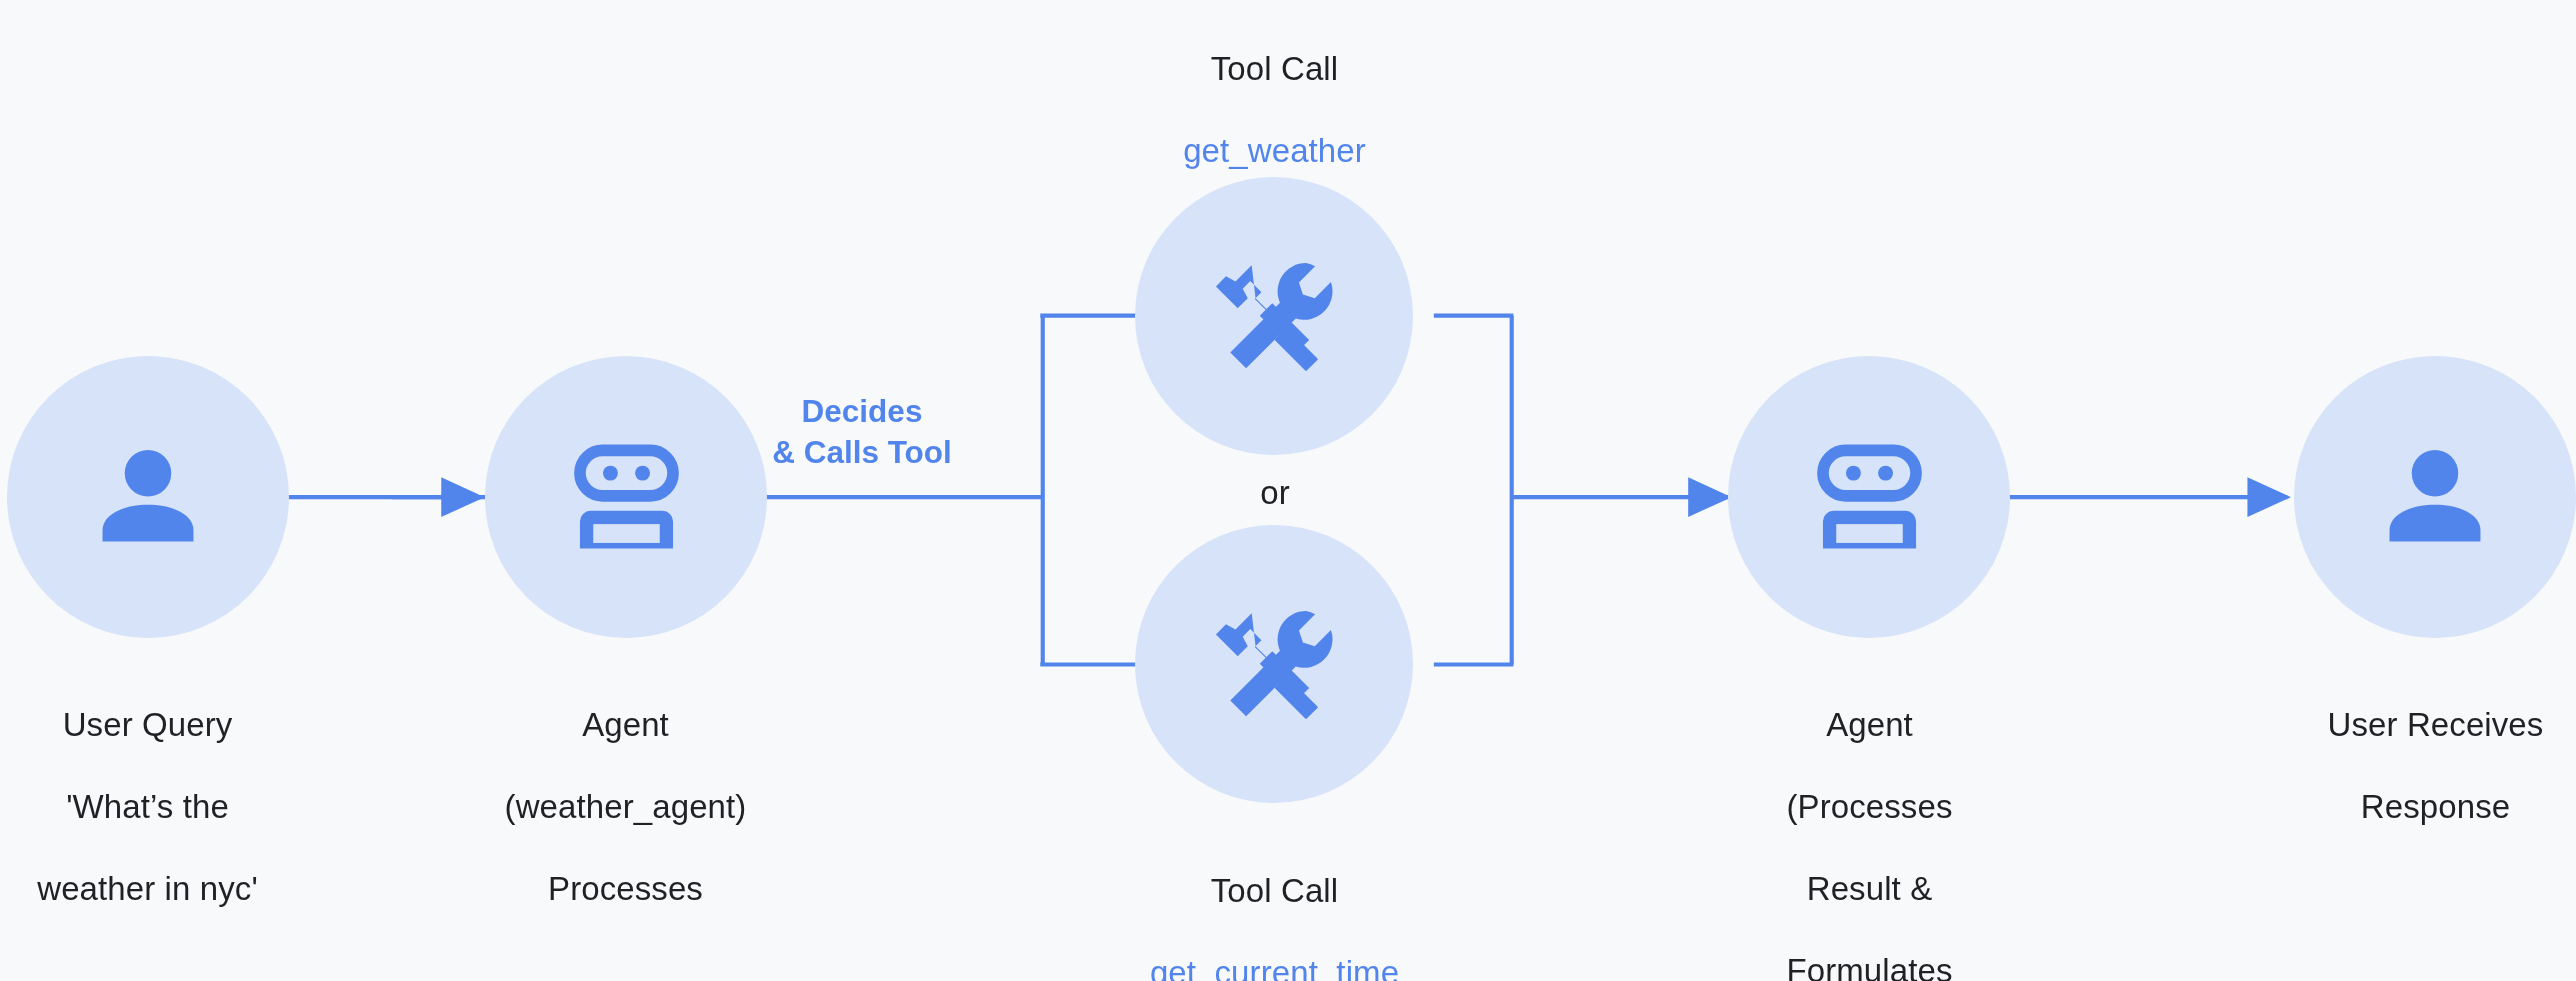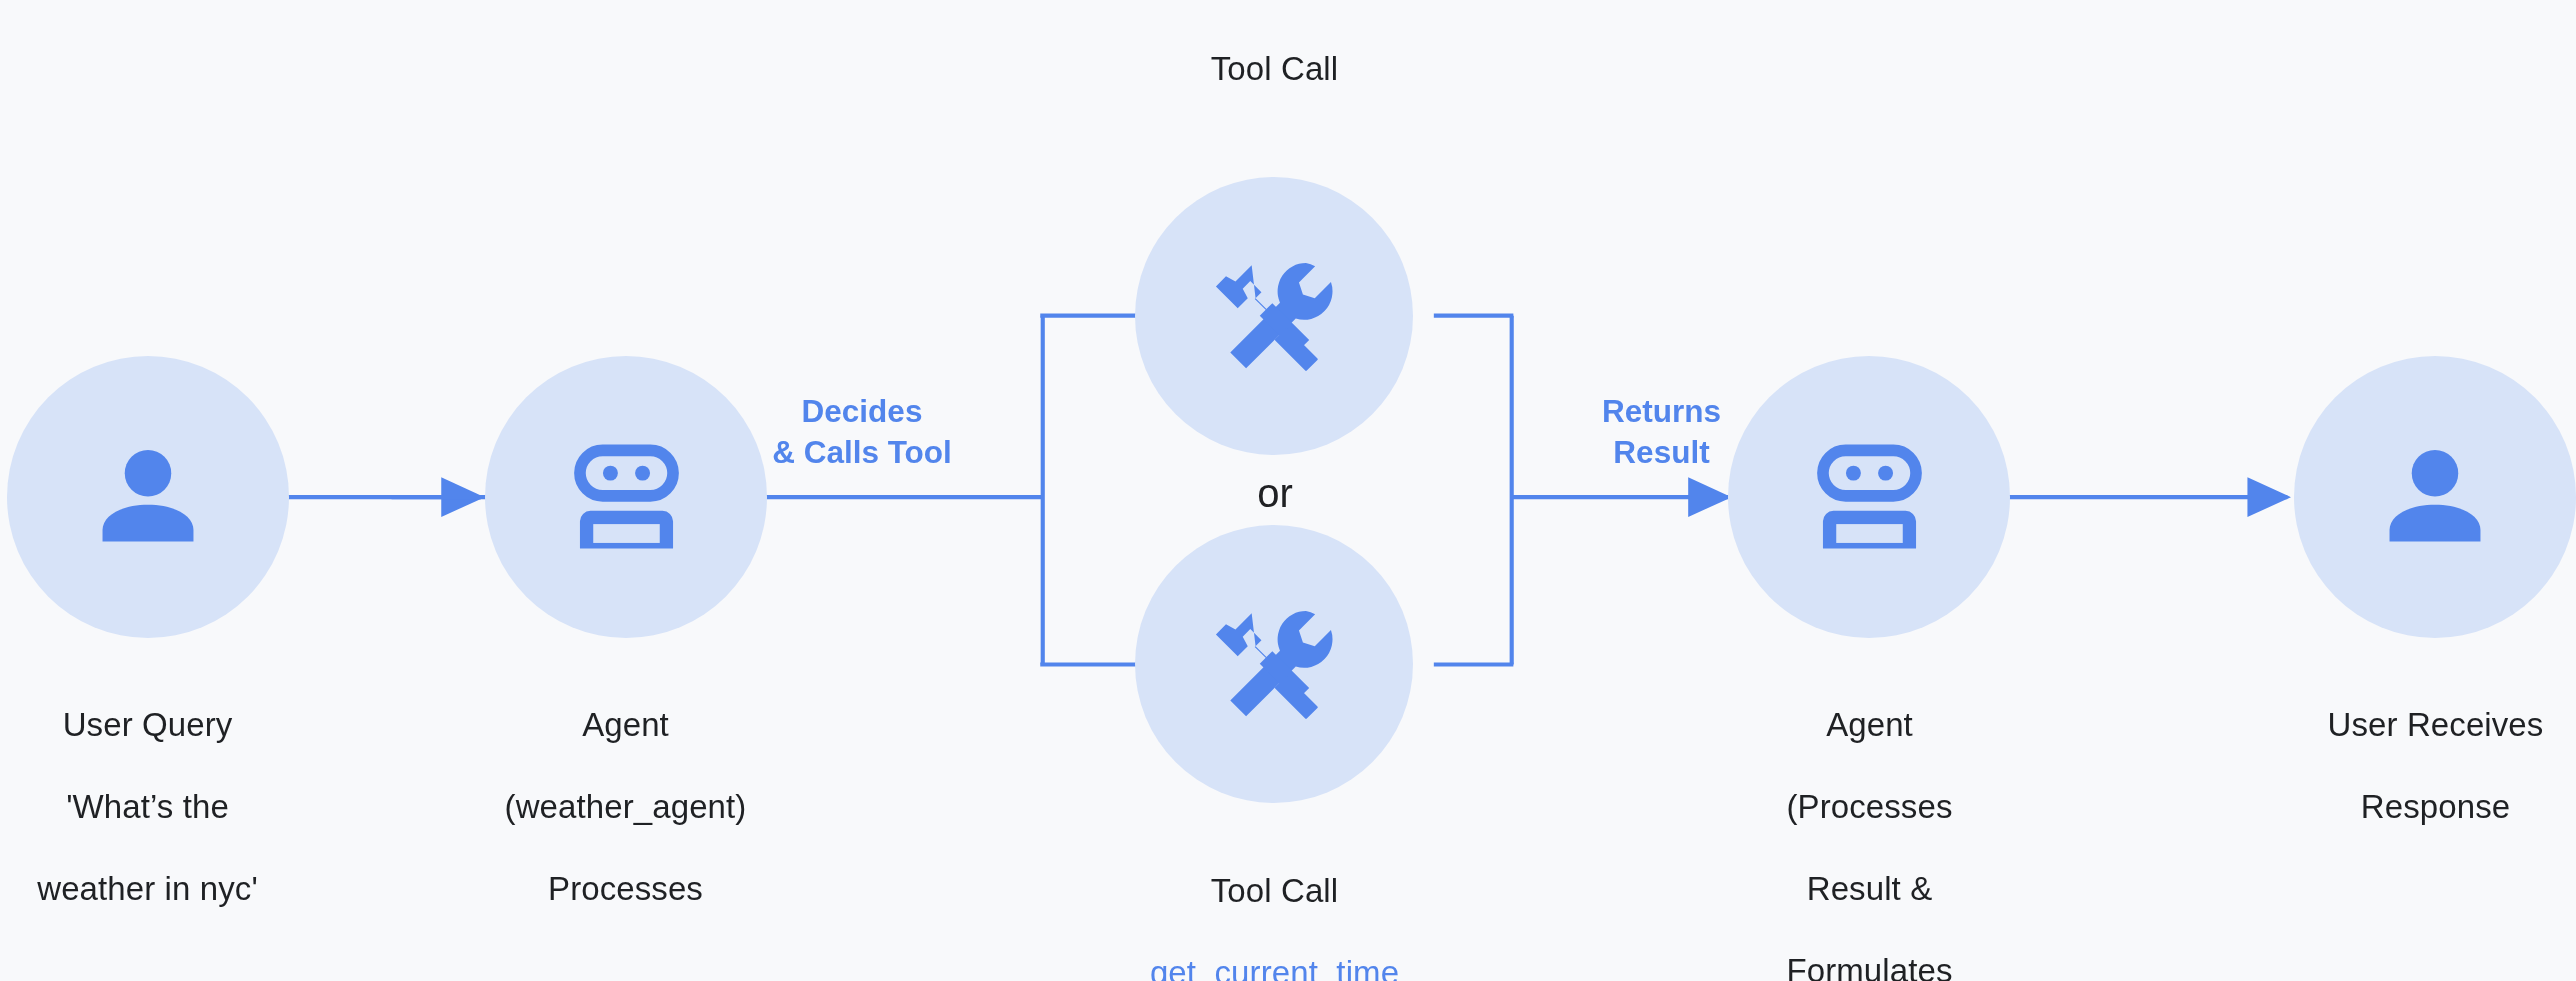--- a/index.html
+++ b/index.html
@@ -49,21 +49,21 @@
     color: #5285ec;
     font-weight: bold;
     font-size: 31.5px;
     line-height: 41px;
     white-space: pre-line;
   }
   .or-label {
     position: absolute;
     text-align: center;
     color: #202124;
-    font-size: 40px;
+    font-size: 33px;
     line-height: 36px;
   }
 </style>
 </head>
 <body>
 
 <div id="stage">
 
   <svg id="wires" viewBox="0 0 3108 1184">
     <defs>
@@ -134,40 +134,39 @@
 
         <path d="M17.73 2.5a5.1 5.1 0 0 0-4.66 7.14l-8.9 8.9 2.83 2.83 8.9-8.9a5.1 5.1 0 0 0 6.3-6.54l-2.9 2.9-2.12-.7-.71-2.12 2.9-2.9a5.1 5.1 0 0 0-1.64-.61z"></path>
 
         <path d="M8.0 2.9 5.1 5.8 3.4 4.9 1.6 6.7l3.9 3.9 1.8-1.8-.9-1.7 1.35-1.35 2.0 2.0-1.2 1.2 1.95 1.95 1.2-1.2 6.6 6.6-2.25 2.25-6.6-6.6 1.2-1.2-1.95-1.95z"></path>
         <rect x="14.45" y="14.0" width="3.1" height="8.0" rx="0.2" transform="rotate(-45 16 18)"></rect>
       </svg>
     </span>
   </div>
   <div class="caption" style="left:1092px; top:6.6px; width:365px;">
     <div>Tool Call</div>
+    <div class="fn">get_weather</div>
   </div>
 
   <div class="or-label" style="left:1192px; top:475px; width:166px;">or</div>
 
   <div class="node" style="left:1135px; top:525px; width:278px; height:278px;">
     <span>
       <svg width="134" height="134" viewBox="0 0 24 24" fill="#5285ec">
         <path d="M17.73 2.5a5.1 5.1 0 0 0-4.66 7.14l-8.9 8.9 2.83 2.83 8.9-8.9a5.1 5.1 0 0 0 6.3-6.54l-2.9 2.9-2.12-.7-.71-2.12 2.9-2.9a5.1 5.1 0 0 0-1.64-.61z"></path>
         <path d="M8.0 2.9 5.1 5.8 3.4 4.9 1.6 6.7l3.9 3.9 1.8-1.8-.9-1.7 1.35-1.35 2.0 2.0-1.2 1.2 1.95 1.95 1.2-1.2 6.6 6.6-2.25 2.25-6.6-6.6 1.2-1.2-1.95-1.95z"></path>
         <rect x="14.45" y="14.0" width="3.1" height="8.0" rx="0.2" transform="rotate(-45 16 18)"></rect>
       </svg>
     </span>
   </div>
   <div class="caption" style="left:1092px; top:829px; width:365px;">
     <div>Tool Call</div>
     <div class="fn">get_current_time</div>
   </div>
 
-  <div class="edge-label" style="left:1537px; top:391px; width:249px;">Returns
-Result</div>
 
   <div class="node" style="left:1728px; top:356px; width:282px; height:282px;">
     <span>
       <svg width="133" height="133" viewBox="0 0 24 24" fill="none" stroke="#5285ec" stroke-width="2.1">
         <rect x="3.6" y="3.5" width="16.8" height="8.2" rx="4.1"></rect>
         <circle cx="9.1" cy="7.6" r="1.35" fill="#5285ec" stroke="none"></circle>
         <circle cx="14.9" cy="7.6" r="1.35" fill="#5285ec" stroke="none"></circle>
         <path d="M3.6 21.2v-4.9a1.9 1.9 0 0 1 1.9-1.9h13a1.9 1.9 0 0 1 1.9 1.9v4.9z" fill="#5285ec" stroke="none"></path>
         <rect x="6.0" y="16.8" width="12" height="3.4" fill="#d7e3f8" stroke="none"></rect>
       </svg>

